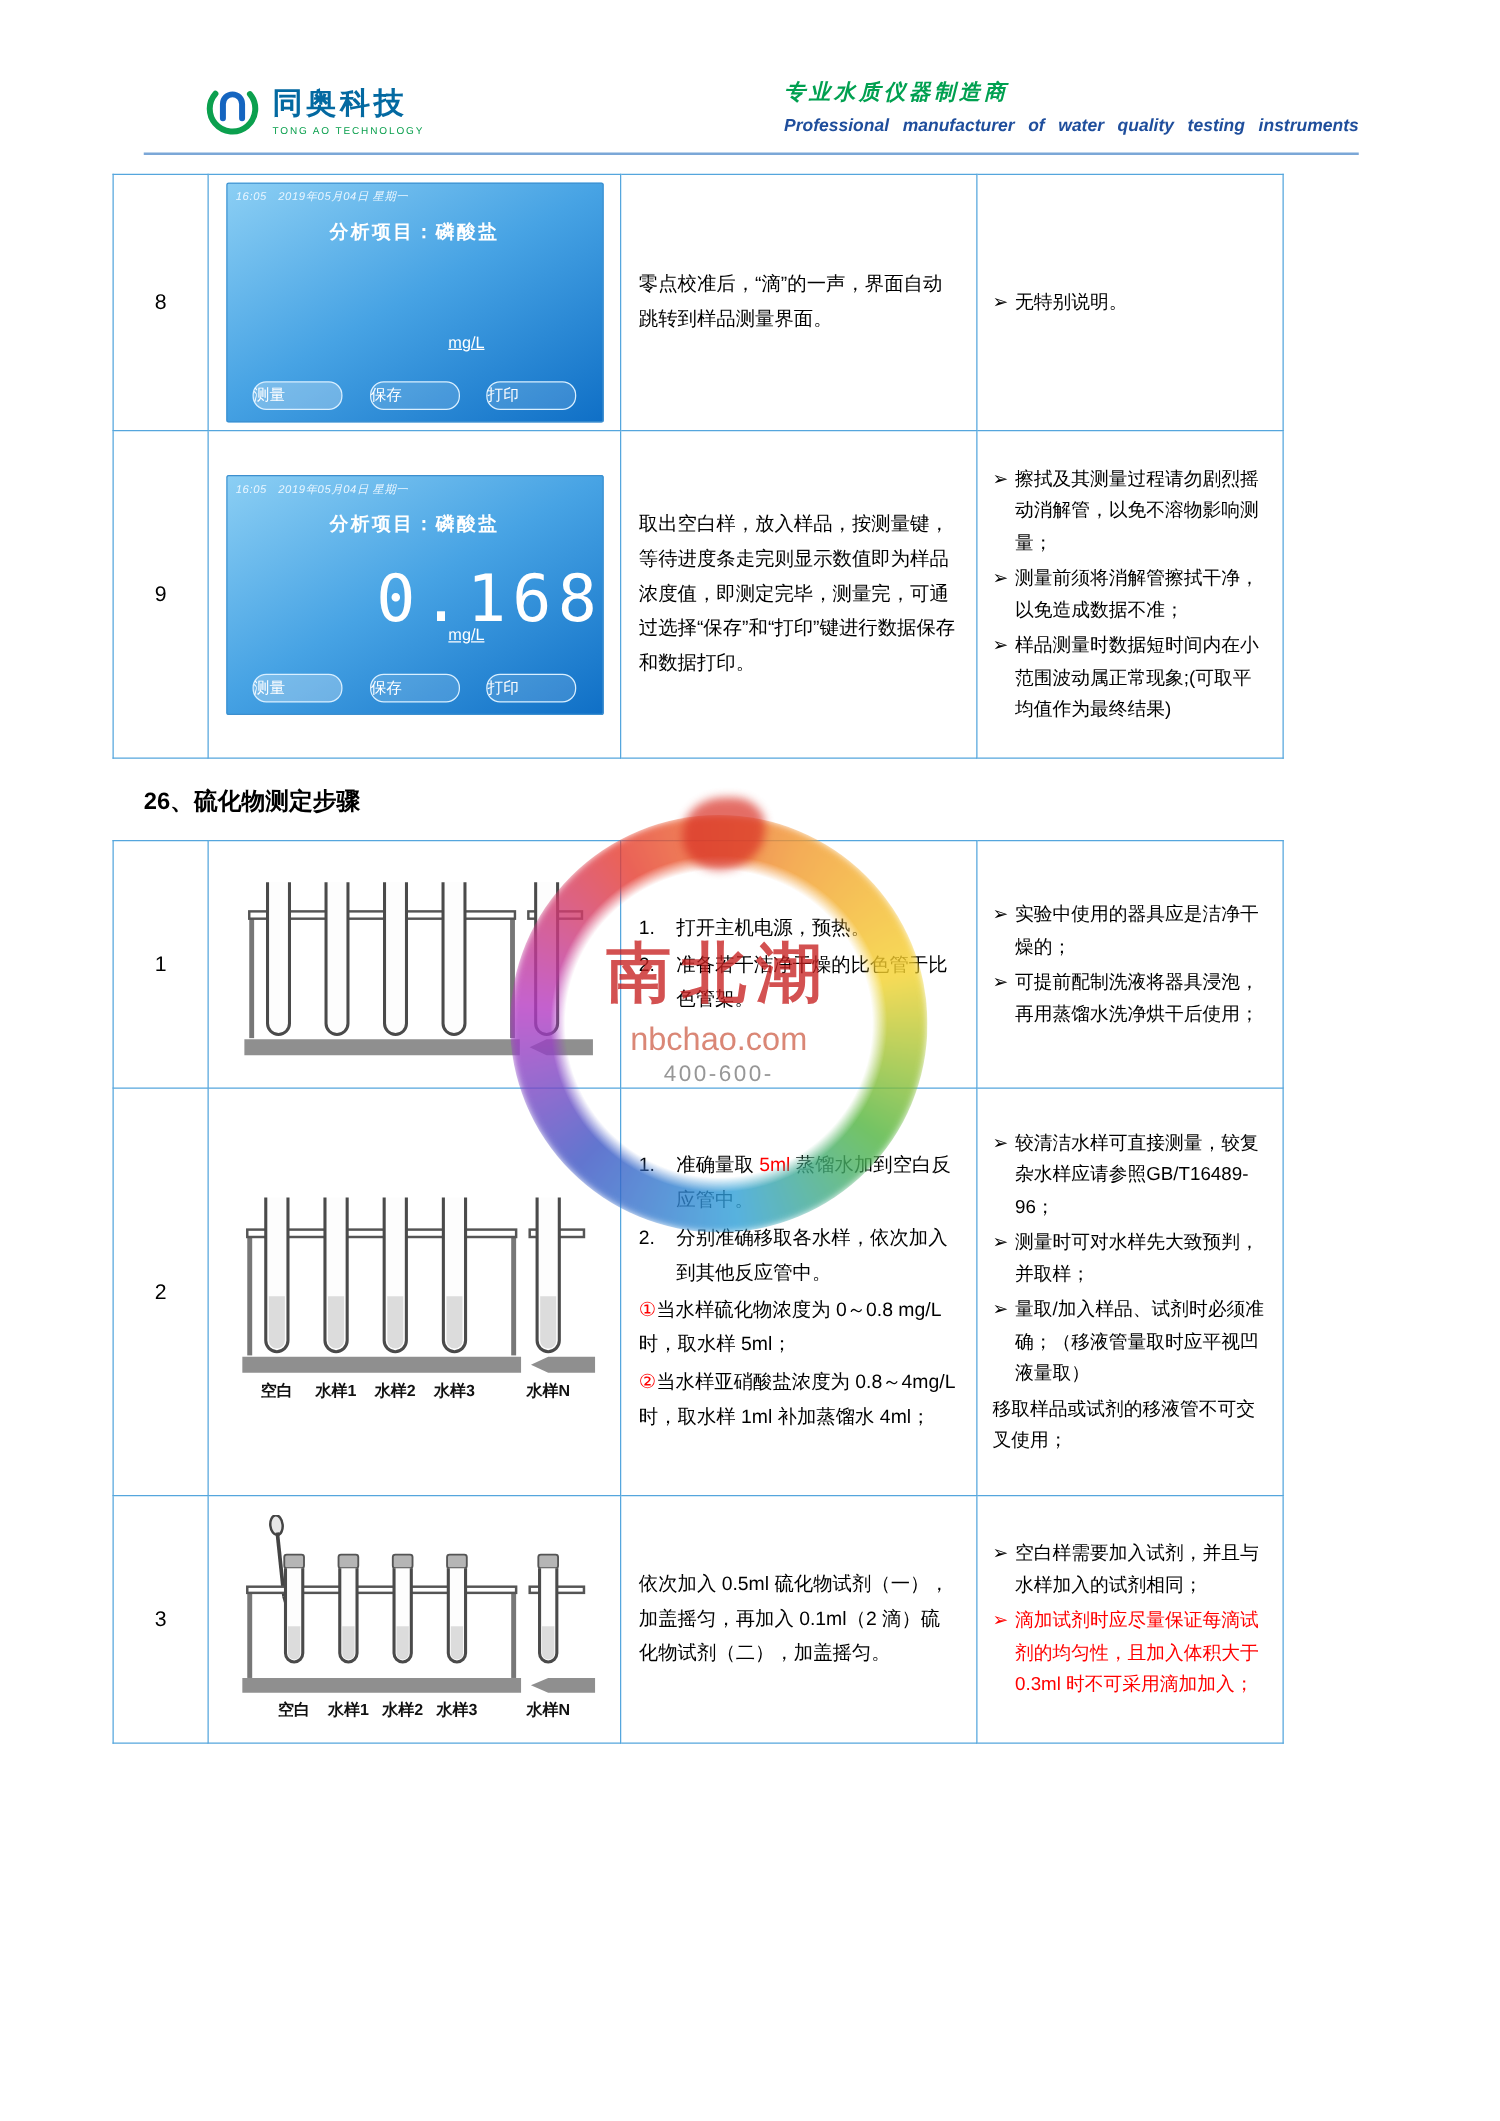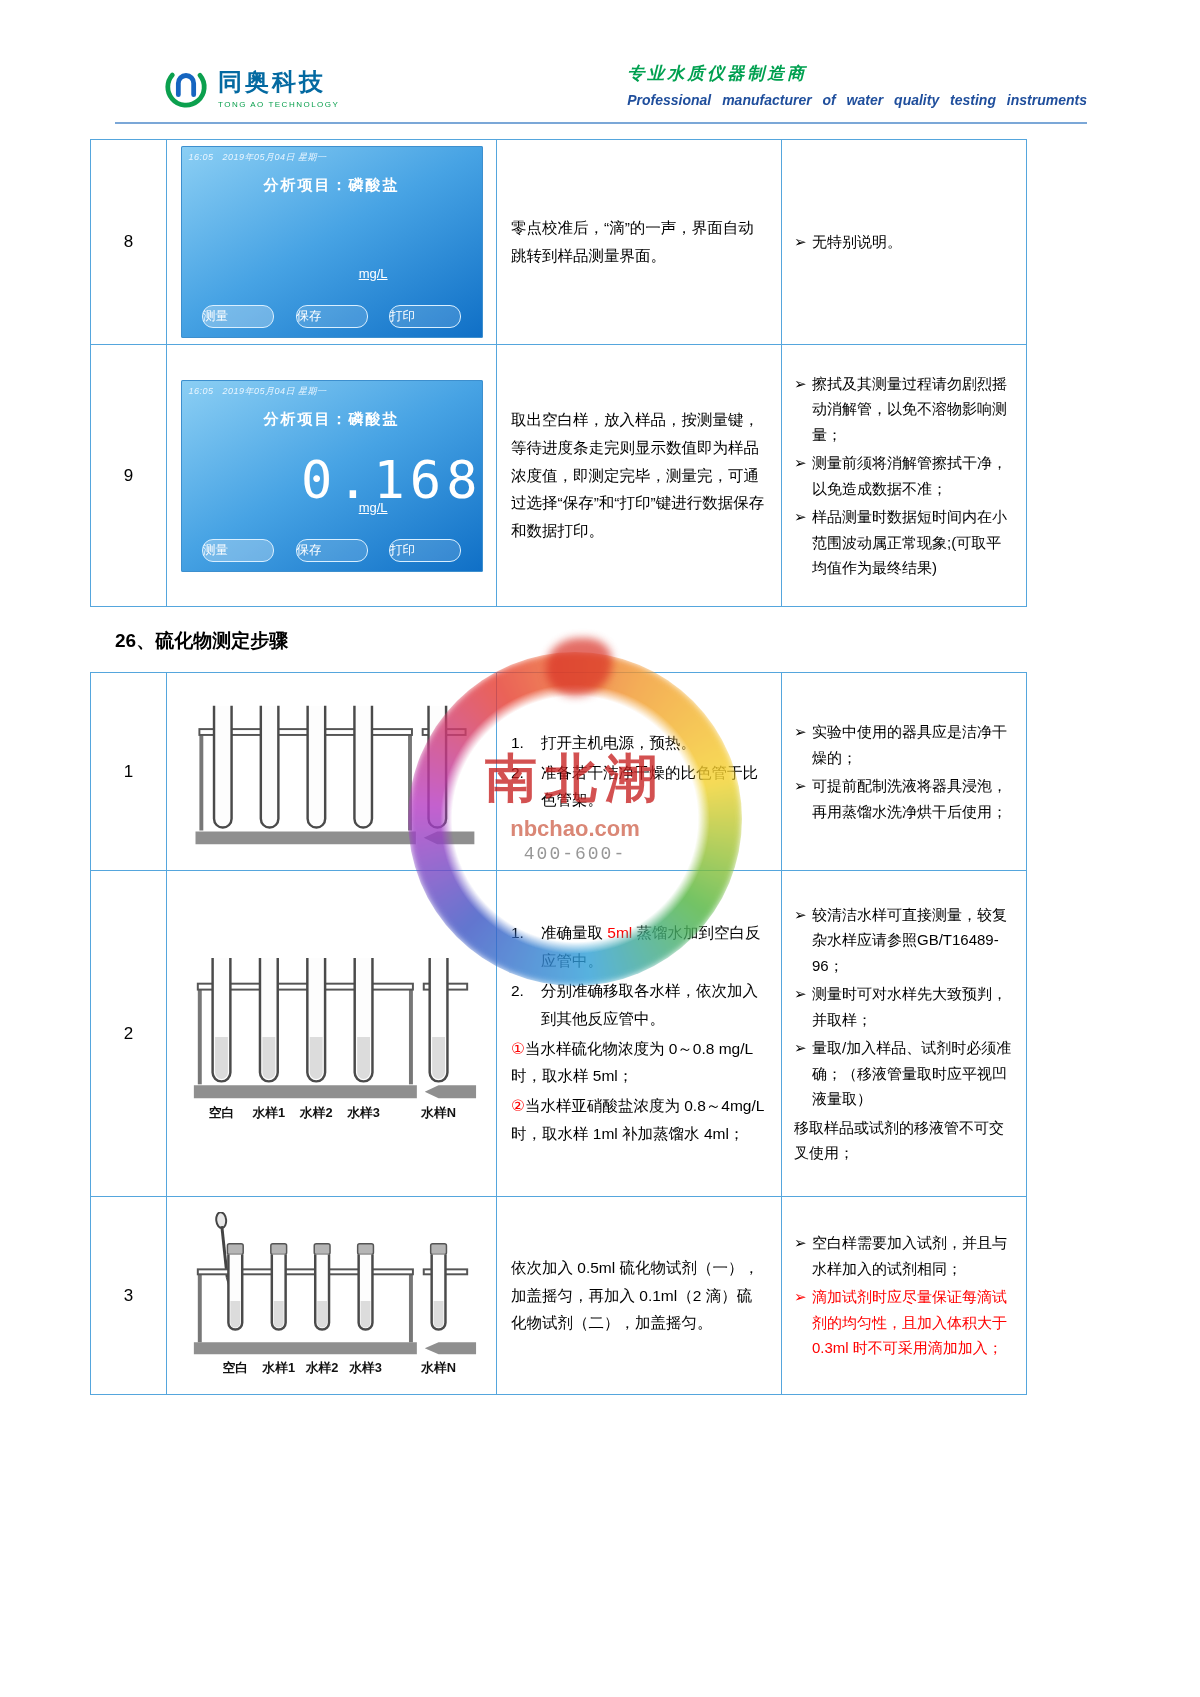--- a/index.html
+++ b/index.html
@@ -94,22 +94,22 @@
     position:absolute; inset:0; border-radius:50%;
     background:conic-gradient(from -30deg,#e63b2e,#f2992e 55deg,#f5d32e 105deg,#51b53e 155deg,#2e9fd8 205deg,#3b54c4 255deg,#b63bc4 305deg,#e63b2e 360deg);
     -webkit-mask:radial-gradient(circle,transparent 0 52%,#000 57% 73%,transparent 78%);
             mask:radial-gradient(circle,transparent 0 52%,#000 57% 73%,transparent 78%);
     filter:blur(3px); opacity:.8;
   }
   .wm-blob { position:absolute; left:138px; top:-14px; width:66px; height:58px; background:#d93025;
              border-radius:52% 40% 58% 46%; filter:blur(4px); opacity:.7; }
   .wm-text { position:absolute; top:92px; width:100%; text-align:center; }
   .wm-name  { font-size:52px; font-weight:700; color:rgba(198,32,32,.78); letter-spacing:8px; }
-  .wm-site  { font-size:22px; font-weight:700; color:rgba(198,70,45,.65); margin-top:2px; }
-  .wm-phone { font-size:18px; color:rgba(125,125,125,.8); letter-spacing:2px; margin-top:2px;font-family:Liberation Mono, monospace; }
+  .wm-site  { font-size:26px; font-weight:400; color:rgba(198,70,45,.65); margin-top:2px; }
+  .wm-phone { font-size:18px; color:rgba(125,125,125,.8); letter-spacing:2px; margin-top:2px; }
 
   
   .footer { position:absolute; top:1533px; width:100%; text-align:center; font-size:17px; color:#444; }
   .footer .shop { margin-right:20px; }
 </style>
 </head>
 <body>
 
 <div class="page">
 

